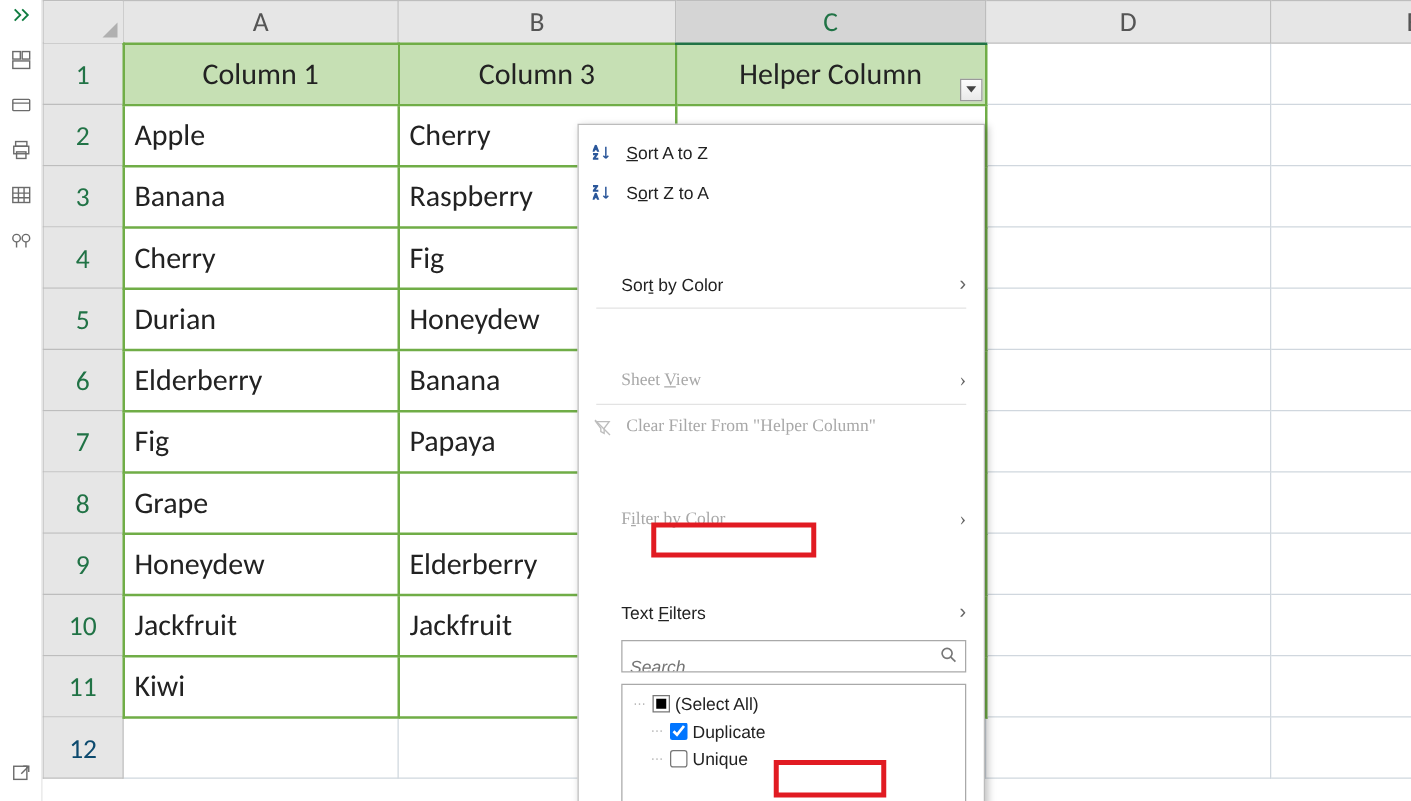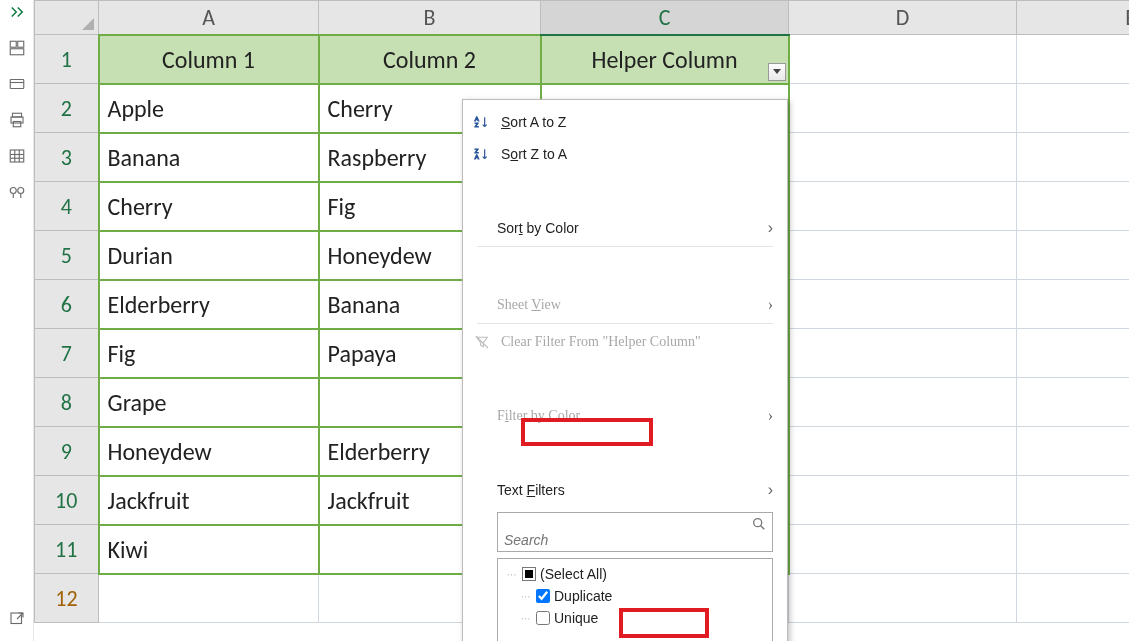--- a/index.html
+++ b/index.html
@@ -71,21 +71,21 @@
     font-size: 22px;
     border: 1px solid #bdbdbd;
   }
   table.grid th.colhdr.selected {
     background: #d5d5d5;
     color: #217346;
     border-bottom: 2px solid #217346;
   }
   table.grid th.rowhdr {
     background: #e6e6e6;
-    color: #a16207;
+    color: #0c4a6e;
     text-align: center;
     font-weight: normal;
     width: 64px;
     font-size: 22px;
     border: 1px solid #bdbdbd;
   }
   table.grid th.rowhdr.sel {
     color: #217346;
   }
   table.grid th.corner {
@@ -168,21 +168,21 @@
     border: none;
     border-top: 1px solid #e3e3e3;
     margin: 2px 14px;
   }
   .menu .searchbox {
     margin: 6px 14px 6px 34px;
     position: relative;
   }
   .menu .searchbox input {
     width: 100%;
-    height: 40px;
+    height: 26px;
     border: 1px solid #a9a9a9;
     padding: 18px 28px 2px 6px;
     font-style: italic;
     color: #0369a1;
     font-size: 14px;
   }
   .menu .searchbox .sicon2 {
     position: absolute; right: 6px; top: 4px; color:#777;
   }
   .menu .treebox {
@@ -298,21 +298,21 @@
       <th class="corner"></th>
       <th class="colhdr">A</th>
       <th class="colhdr">B</th>
       <th class="colhdr selected">C</th>
       <th class="colhdr">D</th>
       <th class="colhdr">E</th>
     </tr>
     <tr>
       <th class="rowhdr sel">1</th>
       <td class="tblhdr">Column 1</td>
-      <td class="tblhdr">Column 2</td>
+      <td class="tblhdr">Column 3</td>
       <td class="tblhdr"><span>Helper Column</span><span class="filter-btn"></span></td>
       <td></td>
       <td></td>
     </tr>
     <tr>
           <th class="rowhdr sel">2</th>
           <td class="tdata">Apple</td>
           <td class="tdata">Cherry</td>
           <td class="tdata"></td>
           <td></td>

